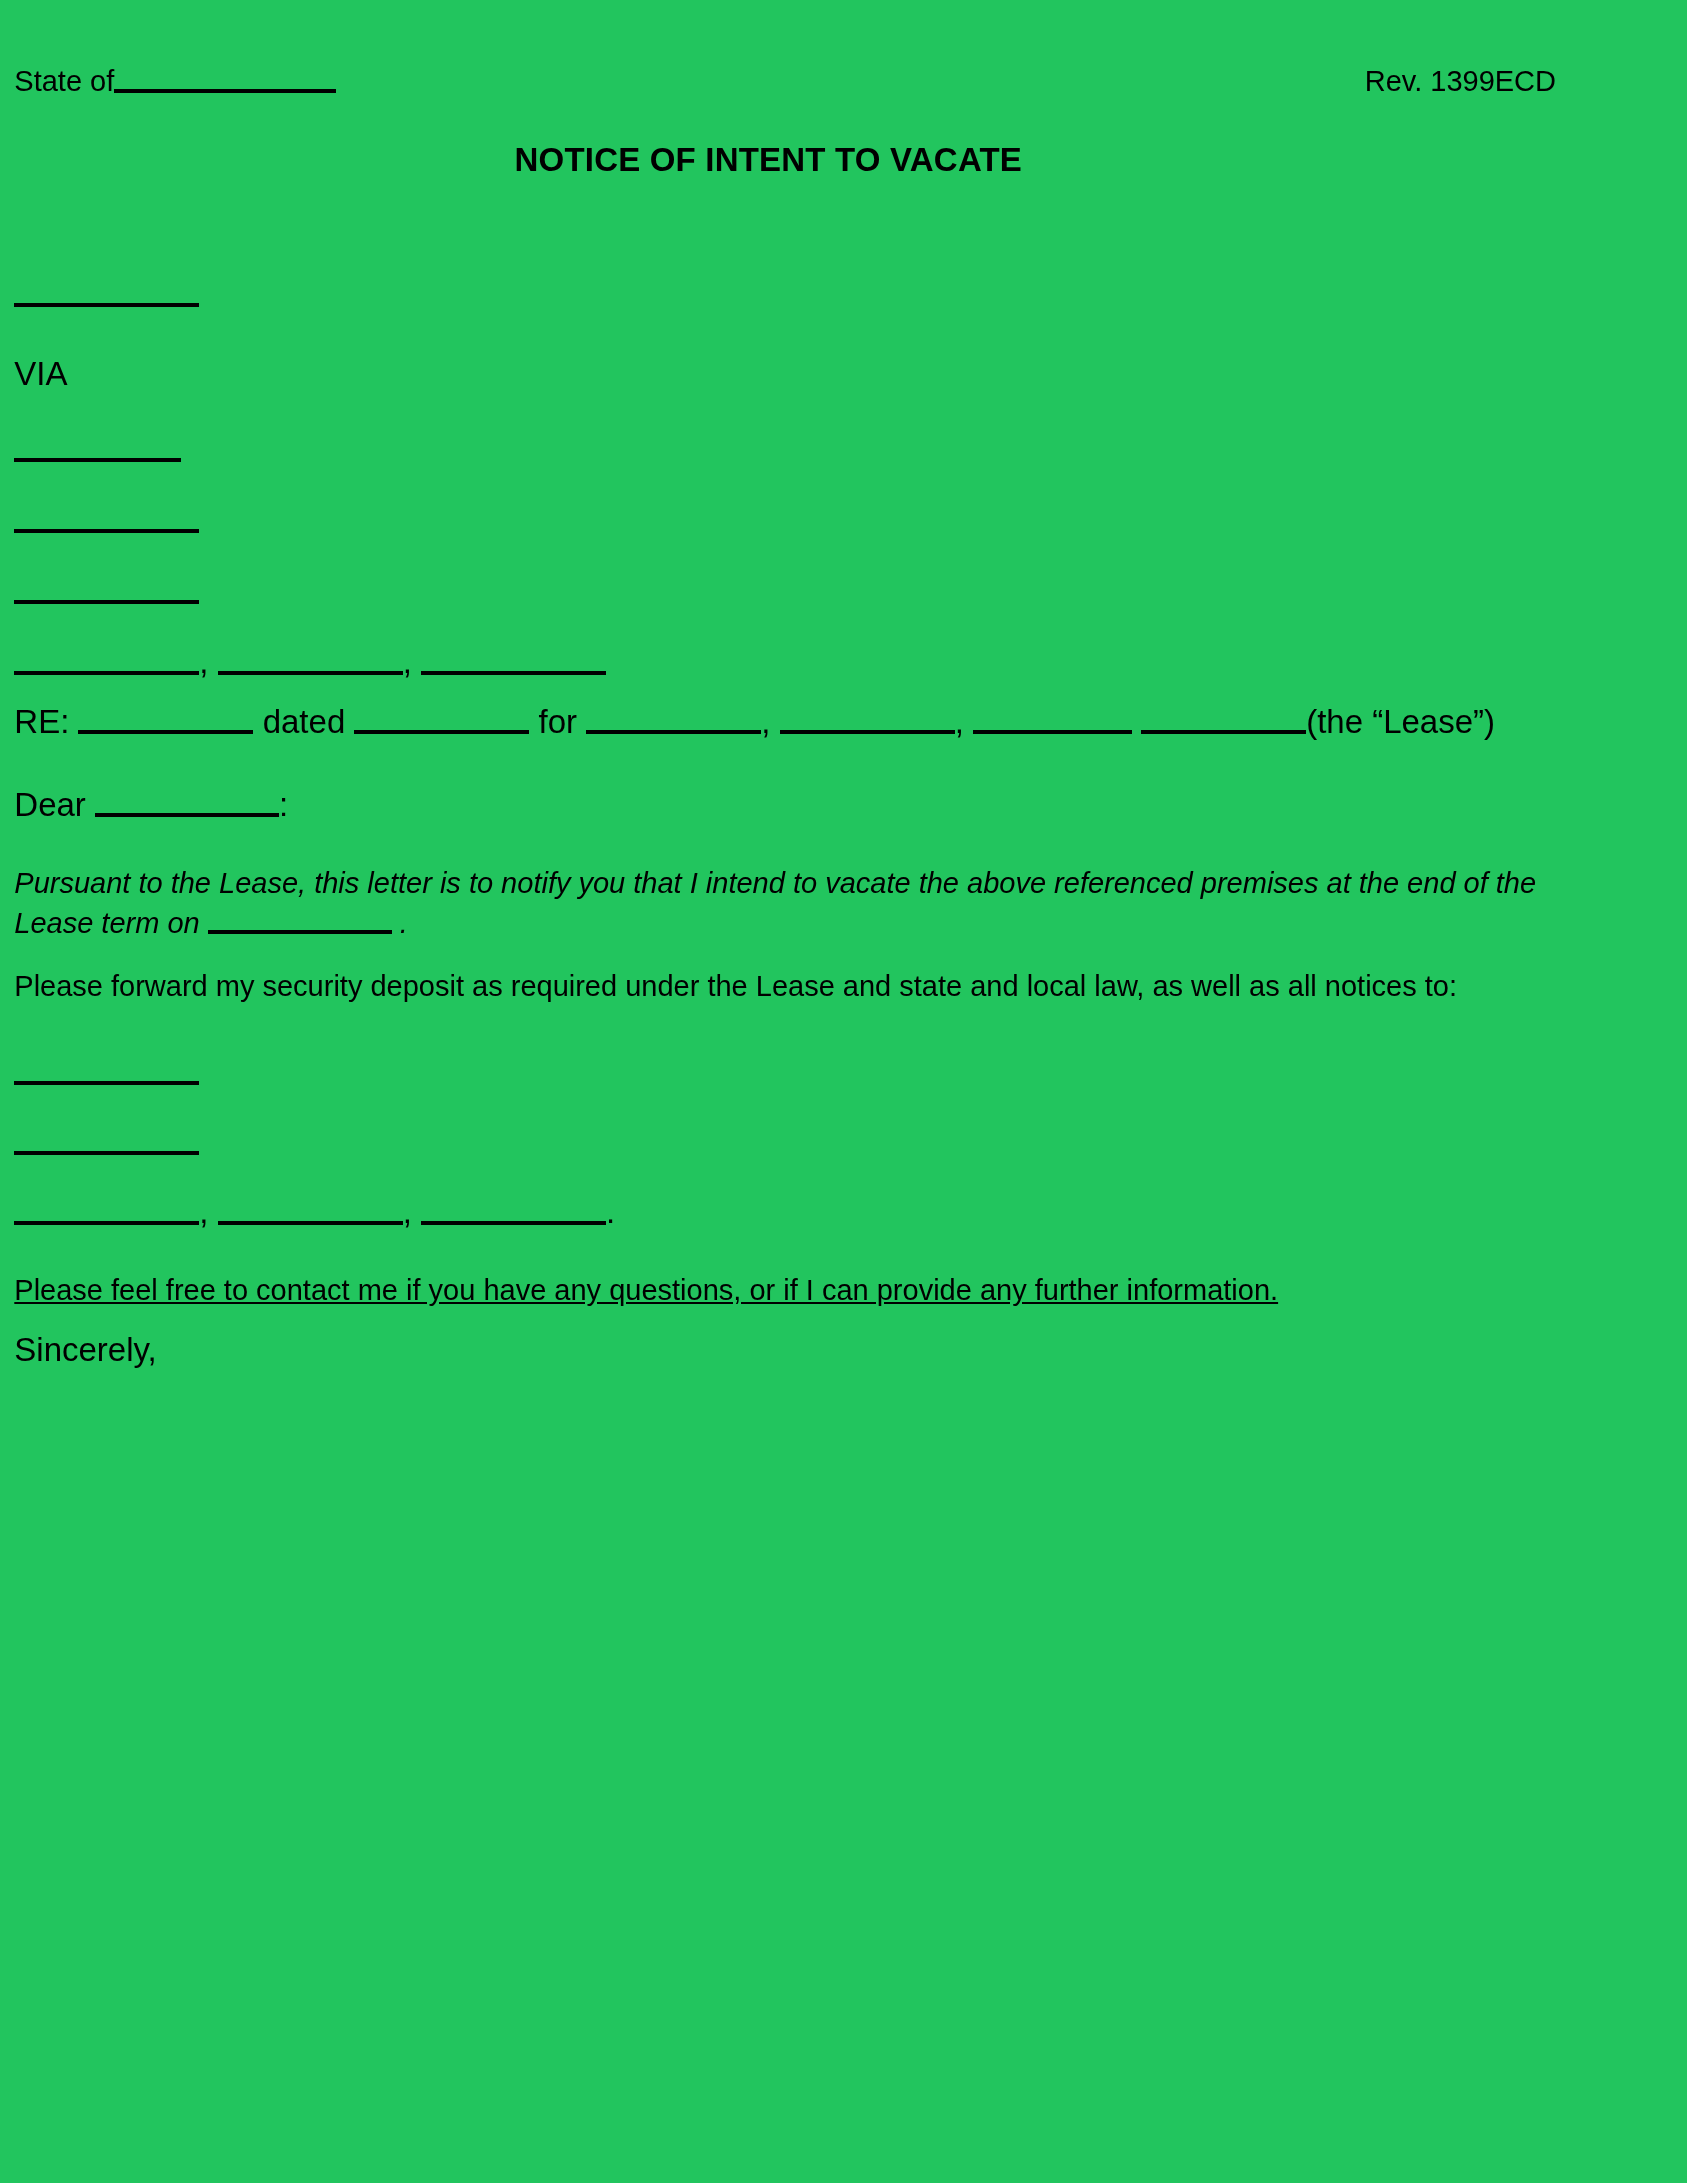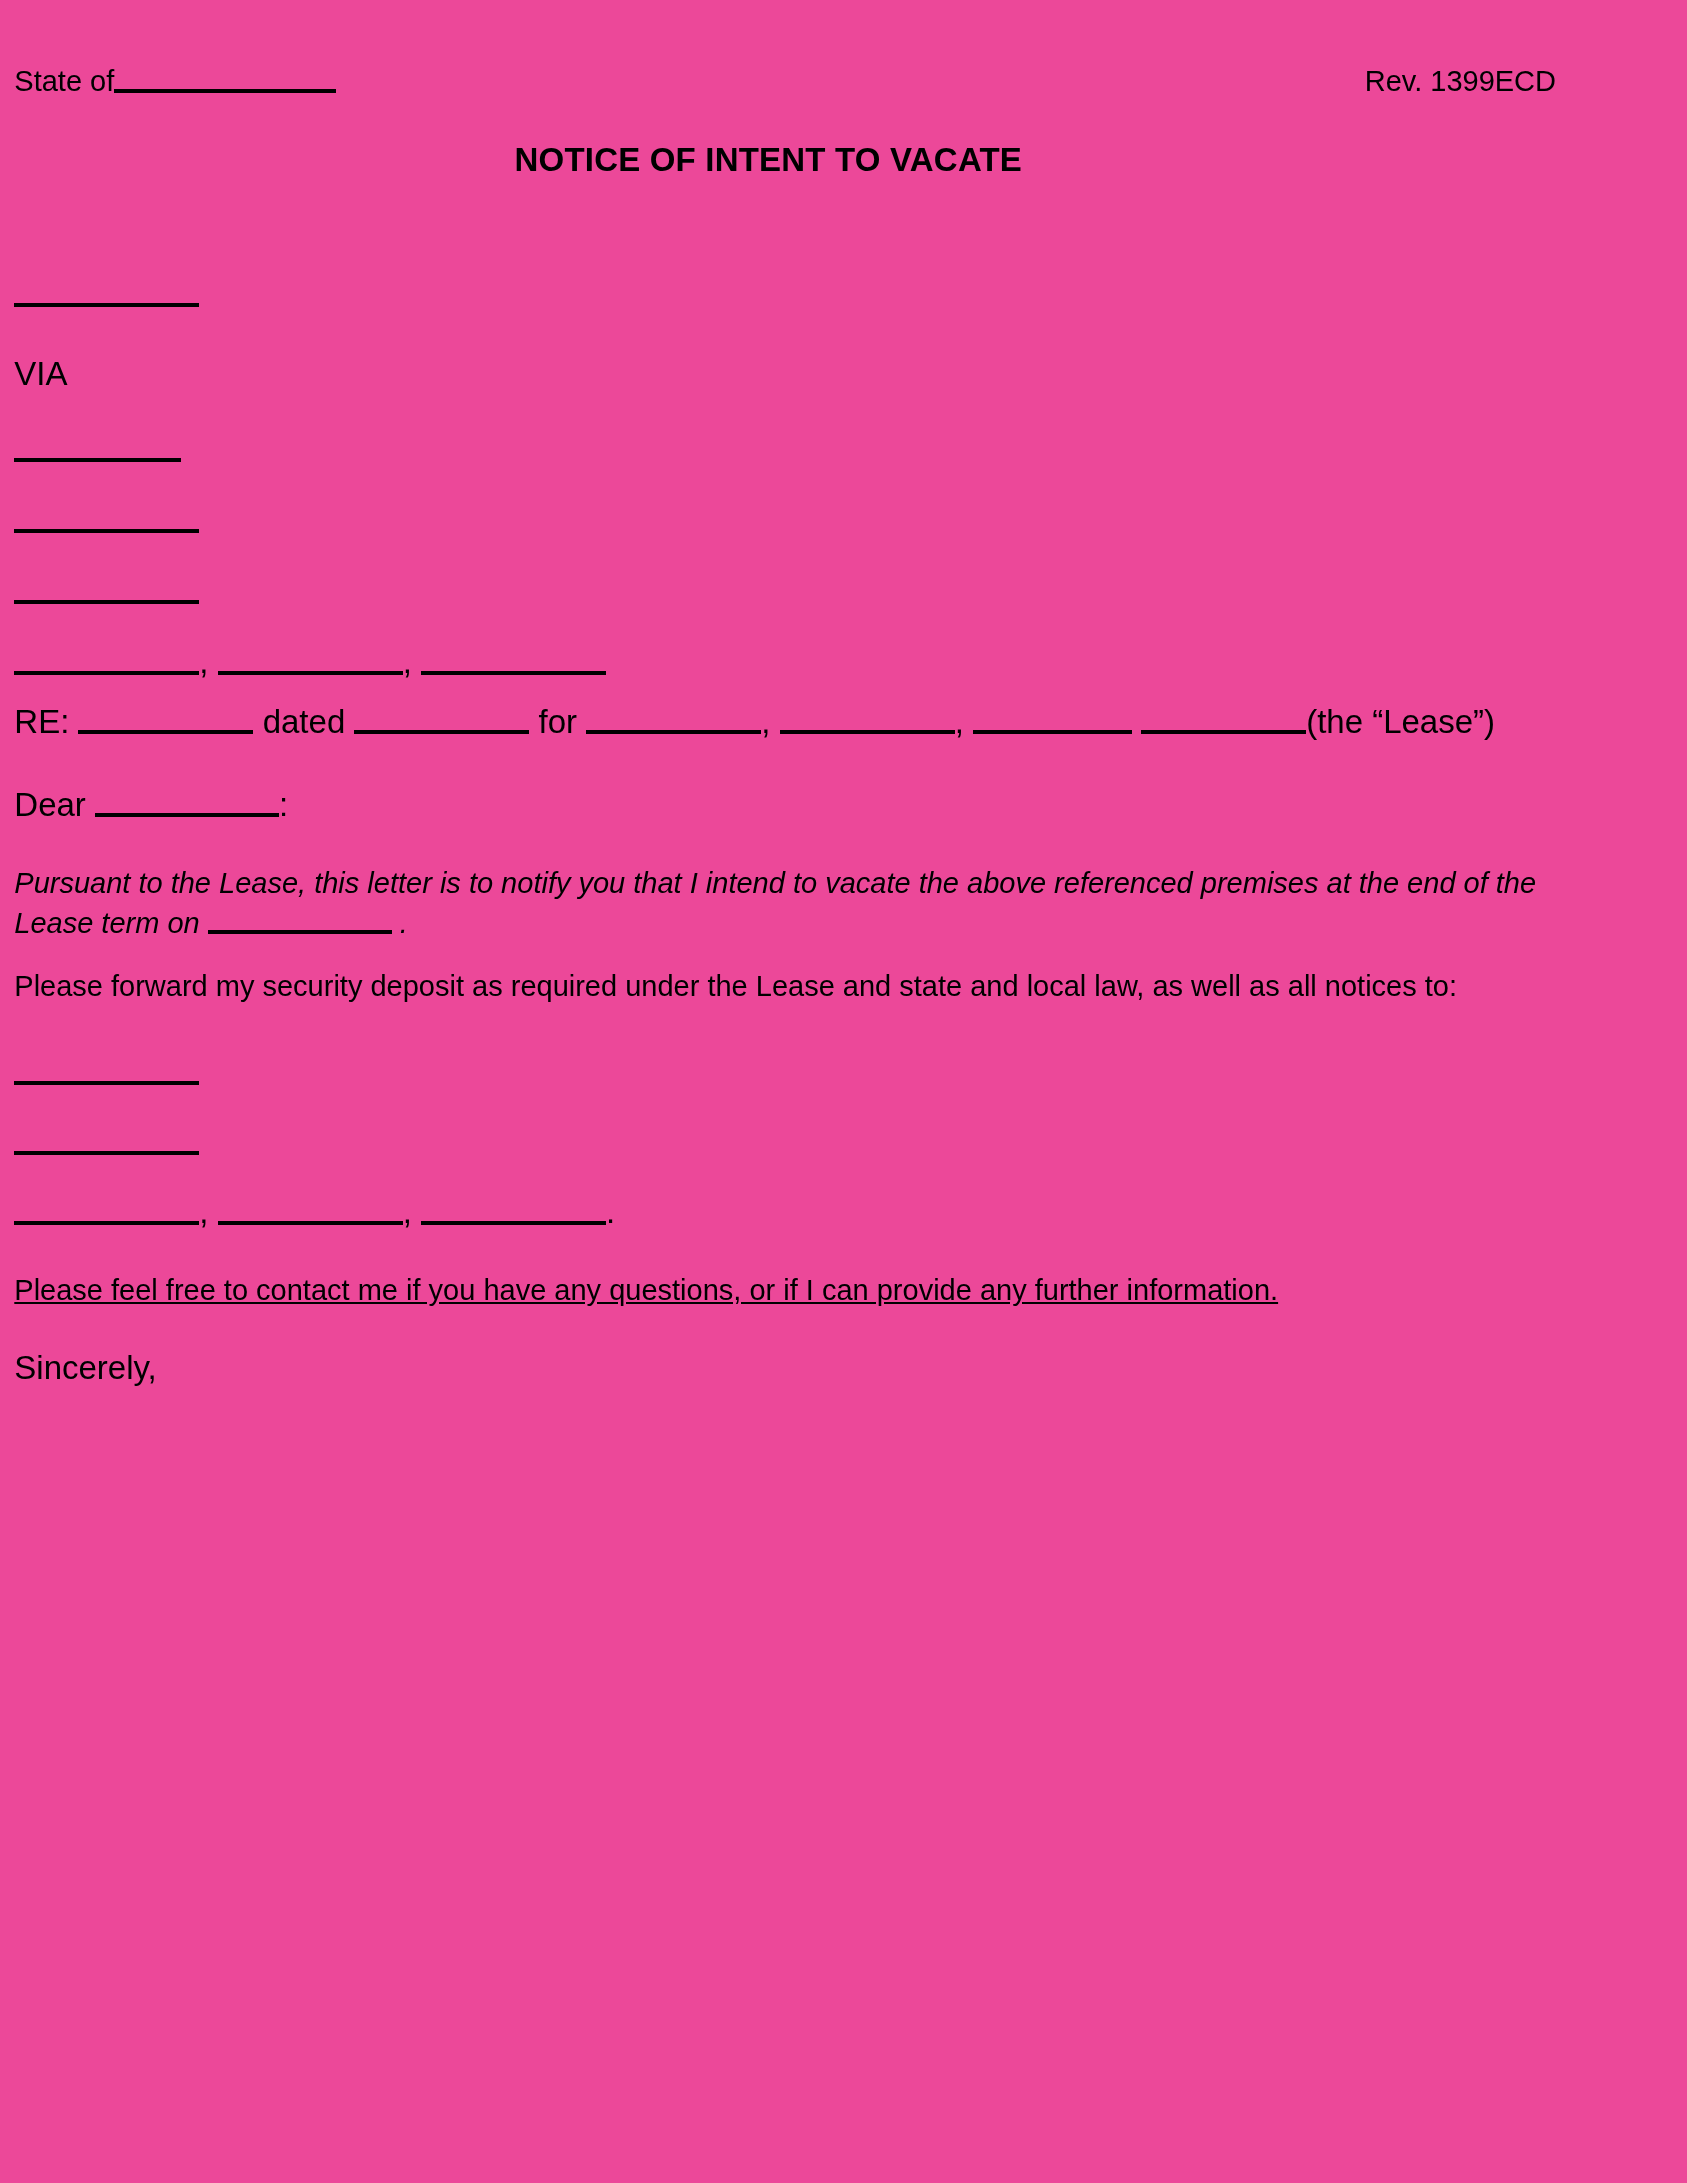--- a/index.html
+++ b/index.html
@@ -9,21 +9,21 @@
     background: #ffffff;
   }
   body {
     font-family: "Liberation Sans", sans-serif;
     color: #000000;
   }
   .page {
     position: relative;
     width: 1687px;
     height: 2183px;
-    background: #ec4899;
+    background: #22c55e;
     box-sizing: border-box;
     padding: 0;
     overflow: hidden;
   }
   .content {
     position: absolute;
     left: 14.3px;
     top: 0;
     width: 1556px;
   }
@@ -99,21 +99,21 @@
   .sp-via      { margin-top: 46px; }
   .sp-line     { margin-top: 33px; }
   .sp-re       { margin-top: 22px; }
   .sp-dear     { margin-top: 45px; }
   .sp-para     { margin-top: 44px; font-style: italic; }
   .sp-para2    { margin-top: 24px; }
   .sp-n1       { margin-top: 45px; }
   .sp-n2       { margin-top: 32px; }
   .sp-n3       { margin-top: 32px; }
   .sp-contact  { margin-top: 43px; text-decoration: underline; }
-  .sp-sincere  { margin-top: 41px; }
+  .sp-sincere  { margin-top: 23px; }
   .sp-vialine  { margin-top: 38px; }
 
   .nowrap { white-space: nowrap; }
 </style>
 </head>
 <body>
 
 <div class="page">
   <div class="content">
 

